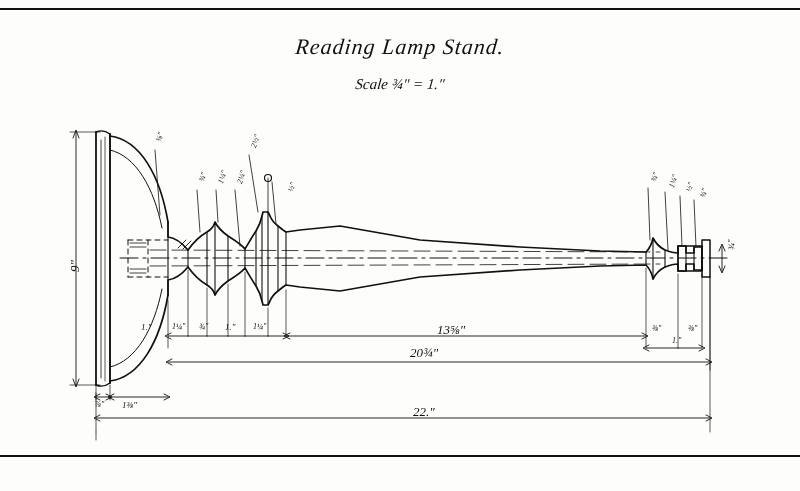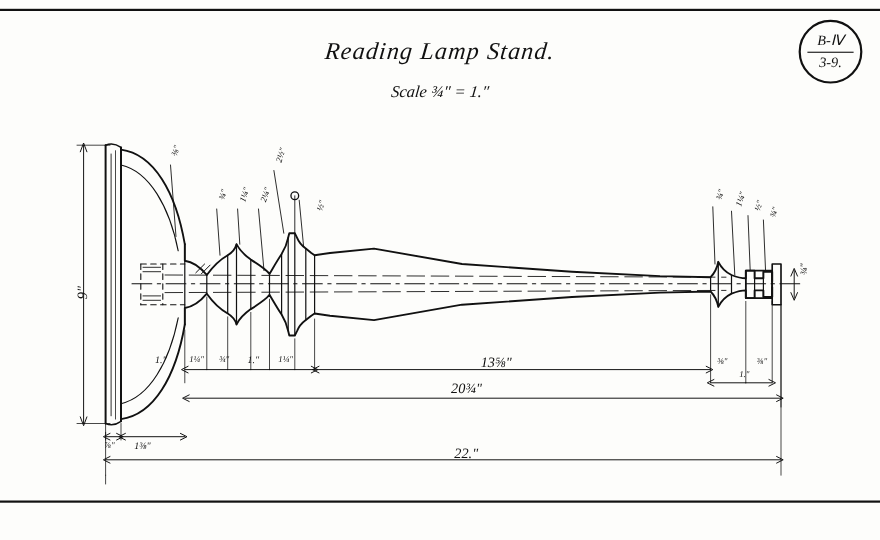--- a/index.html
+++ b/index.html
@@ -101,25 +101,20 @@
 <body>
 
 <div id="sheet">
 
   <div class="frame-line" id="border-top"></div>
   <div class="frame-line" id="border-bottom"></div>
 
   <div class="title" id="drawing-title">Reading Lamp Stand.</div>
   <div class="title" id="drawing-scale">Scale ¾" = 1."</div>
 
-  <div id="plate-stamp">
-    <span>B-Ⅳ</span>
-    <span class="divider"></span>
-    <span>3-9.</span>
-  </div>
 
   <svg id="art" viewBox="0 0 800 491">
     <g stroke="#111" fill="none" stroke-width="1.6" stroke-linecap="round" stroke-linejoin="round">
 
       <g>
         <path d="M96,132 L96,385" stroke-width="1.8"></path>
         <path d="M110,134 L110,383" stroke-width="1.8"></path>
         <path d="M96,132 Q103,129 110,134" stroke-width="1.4"></path>
         <path d="M96,385 Q103,388 110,383" stroke-width="1.4"></path>
         <path d="M110,134 L110,383" stroke-width="1.2"></path>

